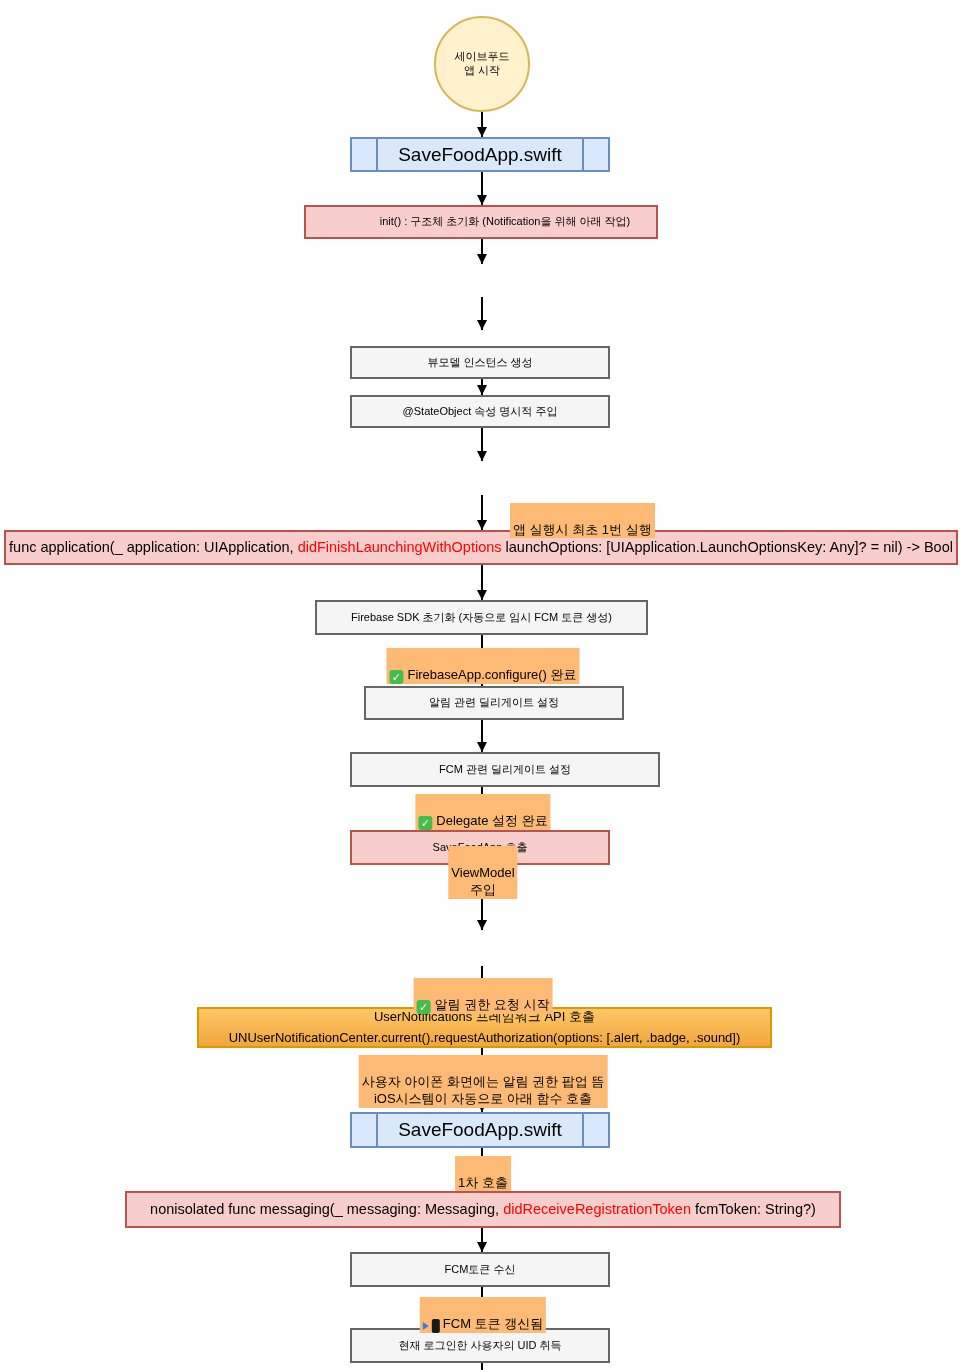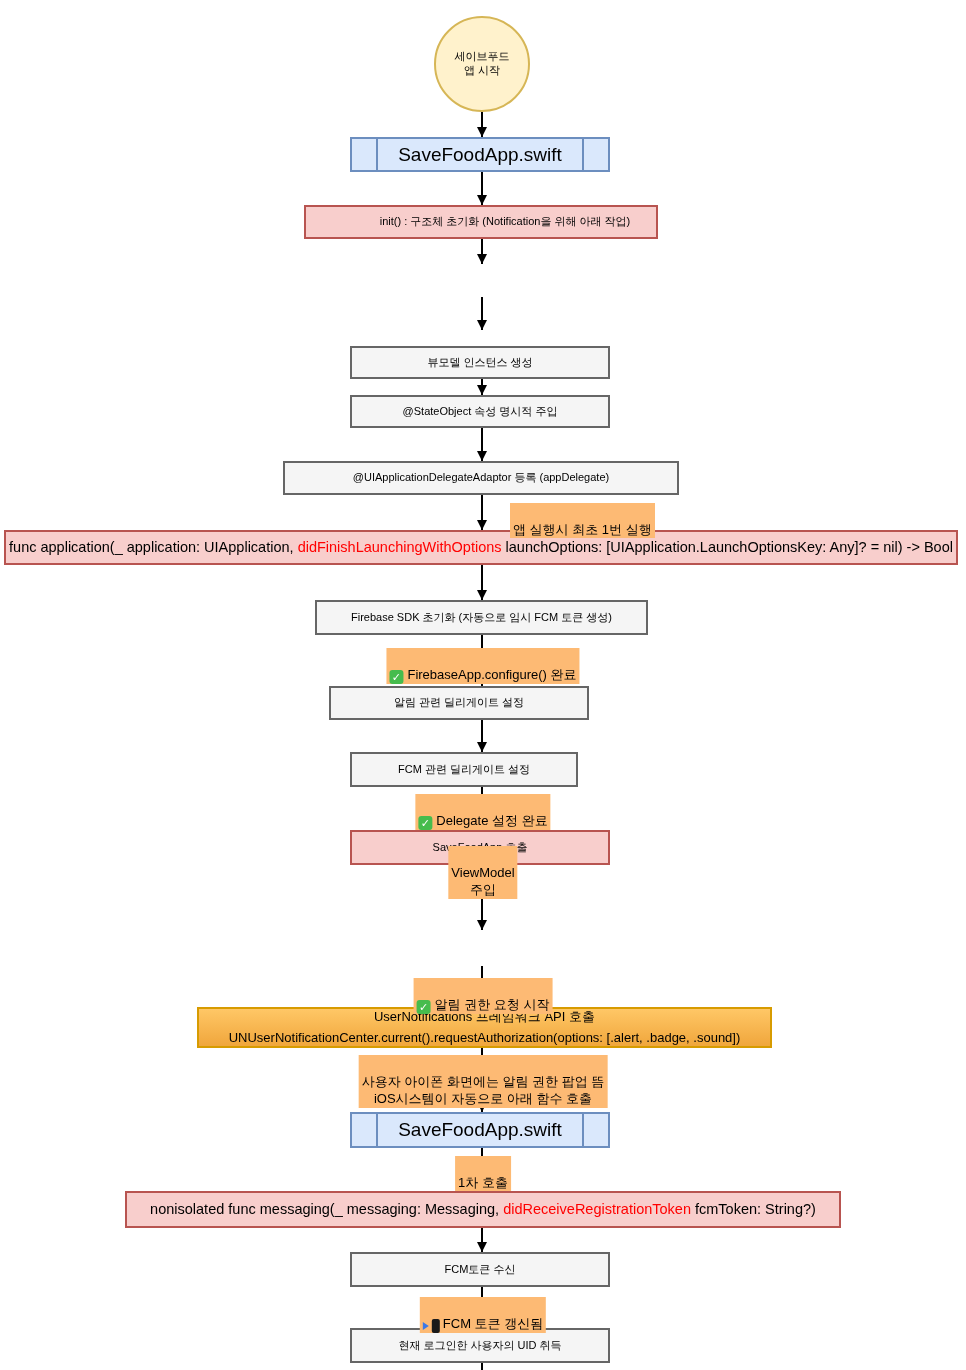--- a/index.html
+++ b/index.html
@@ -85,37 +85,34 @@
 
 
   <div class="shape gray" style="left:350px;top:330px;width:260px;height:33px;margin-top:16px;">
     <span>뷰모델 인스턴스 생성</span>
   </div>
 
   <div class="shape gray" style="left:350px;top:395px;width:260px;height:33px;">
     <span>@StateObject 속성 명시적 주입</span>
   </div>
 
-  <div class="shape gray" style="left:283px;top:461px;width:396px;height:34px;">
-    <span>@UIApplicationDelegateAdaptor 등록 (appDelegate)</span>
-  </div>
 
   <div class="shape redbox code" style="left:4px;top:530px;width:954px;height:35px;">
     <span><span>func application(_ application: UIApplication, </span><span class="hl">didFinishLaunchingWithOptions</span><span> launchOptions: [UIApplication.LaunchOptionsKey: Any]? = nil) -&gt; Bool</span></span>
   </div>
 
   <div class="shape gray" style="left:315px;top:600px;width:333px;height:35px;">
     <span>Firebase SDK 초기화 (자동으로 임시 FCM 토큰 생성)</span>
   </div>
 
-  <div class="shape gray" style="left:329px;top:686px;width:260px;height:34px;">
+  <div class="shape gray" style="left:364px;top:686px;width:260px;height:34px;">
     <span>알림 관련 딜리게이트 설정</span>
   </div>
 
-  <div class="shape gray" style="left:350px;top:752px;width:228px;height:35px;">
+  <div class="shape gray" style="left:350px;top:752px;width:310px;height:35px;">
     <span>FCM 관련 딜리게이트 설정</span>
   </div>
 
   <div class="shape redbox" style="left:350px;top:830px;width:260px;height:35px;">
     <span>SaveFoodApp 호출</span>
   </div>
 
 
   <div class="shape orange" style="left:197px;top:1007px;width:575px;height:41px;">
     <span class="prewrap">UserNotifications 프레임워크 API 호출

